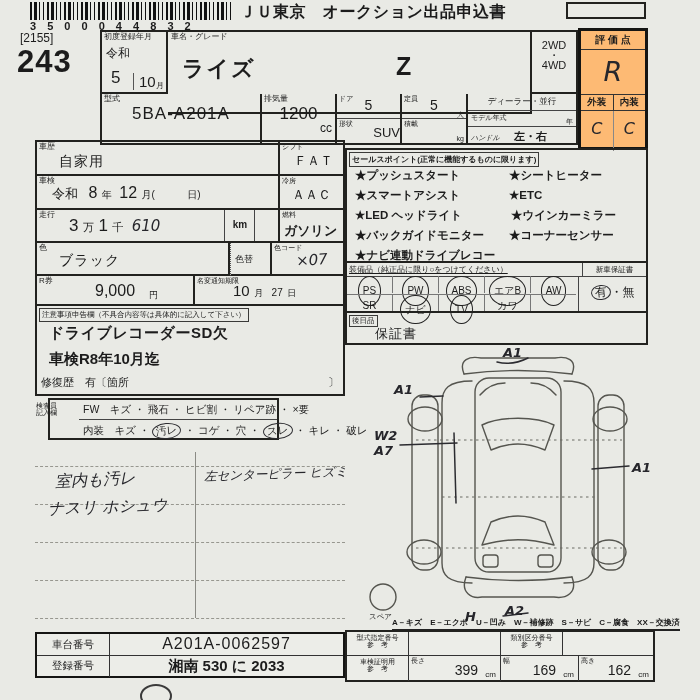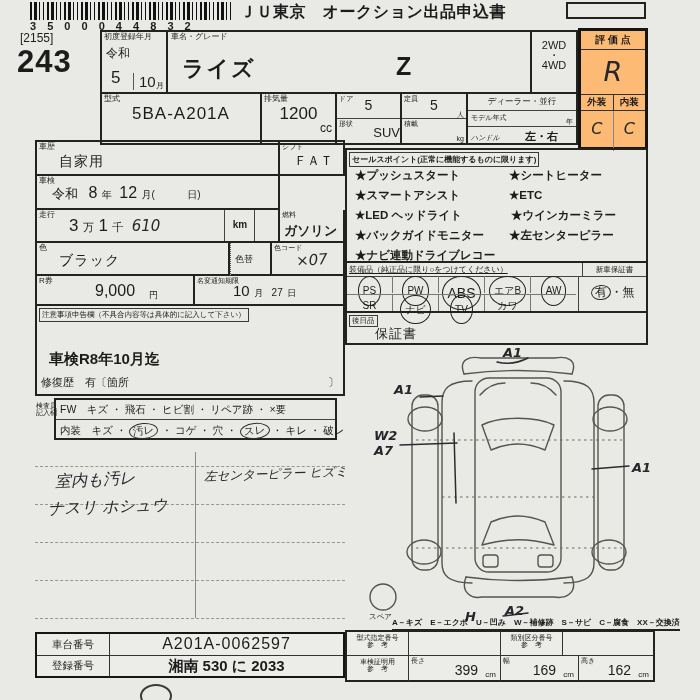--- a/index.html
+++ b/index.html
@@ -36,21 +36,21 @@
   <div class="abs" style="left:17px;top:44px;font-size:31px;font-weight:600;letter-spacing:1px;">243</div>
 
   <div class="abs bx" style="left:100px;top:30px;width:68px;height:64px;">
     <div class="lbl" style="padding:1px 2px;">初度登録年月</div>
     <div class="abs" style="left:4px;top:13px;font-size:12px;">令和</div>
     <div class="abs" style="left:9px;top:36px;font-size:17px;">5</div>
     <div class="abs" style="left:31px;top:41px;font-size:15px;border-left:1px solid #555;padding-left:5px;">10</div>
     <div class="abs lbl" style="left:54px;top:50px;">月</div>
   </div>
 
-  <div class="abs bx" style="left:168px;top:30px;width:364px;height:64px;border-left:none;">
+  <div class="abs bx" style="left:168px;top:30px;width:364px;height:84px;border-left:none;">
     <div class="lbl" style="padding:1px 3px;">車名・グレード</div>
     <div class="abs pr" style="left:14px;top:22px;font-size:22px;letter-spacing:2px;">ライズ</div>
     <div class="abs pr" style="left:228px;top:20px;font-size:25px;">Z</div>
   </div>
 
   <div class="abs bx" style="left:532px;top:30px;width:46px;height:64px;border-left:none;text-align:center;font-size:11px;">
     <div style="margin-top:7px;">2WD</div>
     <div style="line-height:8px;">・</div>
     <div>4WD</div>
   </div>
@@ -101,21 +101,21 @@
   </div>
 
   <div class="abs bx" style="left:468px;top:94px;width:110px;height:51px;border-top:none;border-left:none;font-size:8.5px;">
     <div style="border-bottom:1px solid #444;padding:2px 3px;height:12px;text-align:center;">ディーラー・並行</div>
     <div style="border-bottom:1px solid #444;padding:1px 3px;height:13px;position:relative;">
       <span class="lbl7">モデル年式</span>
       <span class="lbl7" style="position:absolute;right:3px;bottom:1px;">年</span>
     </div>
     <div style="padding:2px 3px;position:relative;">
       <span class="lbl7" style="font-style:italic;">ハンドル</span>
-      <span style="font-size:11px;font-weight:bold;margin-left:23px;">左・右</span>
+      <span style="font-size:11px;font-weight:bold;margin-left:12px;">左・右</span>
     </div>
   </div>
 
   <div class="abs bx" style="left:35px;top:140px;width:245px;height:36px;">
     <span class="lbl" style="position:absolute;left:2px;top:1px;">車歴</span>
     <span style="position:absolute;left:22px;top:11px;font-size:14px;letter-spacing:1px;">自家用</span>
   </div>
   <div class="abs bx" style="left:280px;top:140px;width:65px;height:36px;border-left:none;">
     <span class="lbl7" style="position:absolute;left:2px;top:1px;">シフト</span>
     <span style="position:absolute;left:14px;top:10px;font-size:13px;">ＦＡＴ</span>
@@ -124,20 +124,24 @@
   <div class="abs bx" style="left:35px;top:176px;width:245px;height:34px;border-top:none;">
     <span class="lbl" style="position:absolute;left:2px;top:1px;">車検</span>
     <span style="position:absolute;left:15px;top:8px;white-space:nowrap;">
       <span style="font-size:13px;">令和</span>
       <span style="font-size:16px;margin-left:6px;">8</span>
       <span style="font-size:10px;">年</span>
       <span style="font-size:16px;margin-left:3px;">12</span>
       <span style="font-size:10px;">月(</span>
       <span style="font-size:10px;margin-left:28px;">日)</span>
     </span>
+  </div>
+  <div class="abs bx" style="left:280px;top:176px;width:65px;height:34px;border-top:none;border-left:none;">
+    <span class="lbl7" style="position:absolute;left:2px;top:1px;">冷房</span>
+    <span style="position:absolute;left:12px;top:10px;font-size:13px;">ＡＡＣ</span>
   </div>
 
   <div class="abs bx" style="left:35px;top:210px;width:245px;height:33px;border-top:none;">
     <span class="lbl" style="position:absolute;left:2px;top:1px;">走行</span>
     <span style="position:absolute;left:32px;top:6px;white-space:nowrap;">
       <span style="font-size:17px;">3</span>
       <span style="font-size:11px;">万</span>
       <span style="font-size:17px;">1</span>
       <span style="font-size:11px;">千</span>
       <span class="hw" style="font-size:15px;margin-left:4px;">610</span>
@@ -174,30 +178,31 @@
     <span style="position:absolute;left:38px;top:6px;white-space:nowrap;">
       <span style="font-size:15px;">10</span>
       <span style="font-size:9px;">月</span>
       <span style="font-size:10px;margin-left:4px;">27</span>
       <span style="font-size:9px;">日</span>
     </span>
   </div>
 
   <div class="abs bx" style="left:35px;top:306px;width:310px;height:90px;border-top:none;">
     <span class="thin" style="position:absolute;left:2px;top:2px;font-size:7.5px;padding:1px 2px;">注意事項申告欄（不具合内容等は具体的に記入して下さい）</span>
+    <div style="position:absolute;left:12px;top:18px;font-size:15px;font-weight:bold;letter-spacing:0.5px;">ドライブレコーダーSD欠</div>
     <div style="position:absolute;left:12px;top:44px;font-size:15px;font-weight:bold;">車検R8年10月迄</div>
     <div style="position:absolute;left:4px;top:69px;font-size:11px;">修復歴　有〔箇所</div>
     <div style="position:absolute;right:4px;top:69px;font-size:11px;">〕</div>
   </div>
 
   <div class="abs lbl7" style="left:36px;top:402px;">
     <div>検査員</div>
     <div>記入欄</div>
   </div>
-  <div class="abs bx" style="left:54px;top:398px;width:283px;height:42px;">
+  <div class="abs bx" style="left:48px;top:398px;width:231px;height:42px;padding-left:29px;">
     <div style="border-bottom:1px solid #444;font-size:10.5px;padding:3px 4px;height:13px;white-space:nowrap;">FW　キズ ・ 飛石 ・ ヒビ割 ・ リペア跡 ・ ×要</div>
     <div style="font-size:10.5px;padding:3px 4px;white-space:nowrap;">
       <span>内装　キズ ・</span>
       <span class="hwOval">汚レ</span>
       <span>・ コゲ ・ 穴 ・</span>
       <span class="hwOval">スレ</span>
       <span>・ キレ ・ 破レ</span>
     </div>
   </div>
 
@@ -214,32 +219,32 @@
   <div class="abs bx" style="left:345px;top:148px;width:303px;height:115px;">
     <span class="thin" style="position:absolute;left:2px;top:2px;font-size:8px;padding:1px 2px;font-weight:bold;">セールスポイント(正常に機能するものに限ります)</span>
     <div class="star" style="position:absolute;left:8px;top:20px;">★プッシュスタート</div>
     <div class="star" style="position:absolute;left:8px;top:40px;">★スマートアシスト</div>
     <div class="star" style="position:absolute;left:8px;top:60px;">★LED ヘッドライト</div>
     <div class="star" style="position:absolute;left:8px;top:80px;">★バックガイドモニター</div>
     <div class="star" style="position:absolute;left:8px;top:100px;">★ナビ連動ドライブレコー</div>
     <div class="star" style="position:absolute;left:162px;top:20px;">★シートヒーター</div>
     <div class="star" style="position:absolute;left:162px;top:40px;">★ETC</div>
     <div class="star" style="position:absolute;left:164px;top:60px;">★ウインカーミラー</div>
-    <div class="star" style="position:absolute;left:162px;top:80px;">★左センターピラー</div>
+    <div class="star" style="position:absolute;left:162px;top:80px;">★コーナーセンサー</div>
   </div>
 
   <div class="abs bx" style="left:345px;top:263px;width:303px;height:50px;border-top:none;">
     <div style="display:flex;height:13px;border-bottom:1px solid #444;">
       <div style="width:231px;font-size:8px;padding:1px 2px;text-decoration:underline;">装備品（純正品に限り○をつけてください）</div>
       <div style="flex:1;font-size:7.5px;text-align:center;border-left:1px solid #444;padding-top:2px;">新車保証書</div>
     </div>
     <div style="position:absolute;left:0;top:13px;width:231px;height:35px;display:flex;flex-wrap:wrap;">
       <div class="cell" style="width:46px;height:17px;text-align:center;border-right:1px solid #777;"><span class="oval" style="font-size:10px;">PS</span></div>
       <div class="cell" style="width:46px;height:17px;text-align:center;border-right:1px solid #777;"><span class="oval" style="font-size:10px;">PW</span></div>
-      <div class="cell" style="width:46px;height:17px;text-align:center;border-right:1px solid #777;"><span class="oval" style="font-size:14px;">ABS</span></div>
+      <div class="cell" style="width:46px;height:17px;text-align:center;border-right:1px solid #777;"><span class="oval" style="font-size:10px;">ABS</span></div>
       <div class="cell" style="width:46px;height:17px;text-align:center;border-right:1px solid #777;"><span class="oval" style="font-size:10px;">エアB</span></div>
       <div class="cell" style="width:45px;height:17px;text-align:center;"><span class="oval" style="font-size:10px;">AW</span></div>
       <div class="cell" style="width:46px;height:17px;text-align:center;border-right:1px solid #777;border-top:1px solid #777;"><span style="font-size:10px;">SR</span></div>
       <div class="cell" style="width:46px;height:17px;text-align:center;border-right:1px solid #777;border-top:1px solid #777;"><span class="oval" style="font-size:10px;">ナビ</span></div>
       <div class="cell" style="width:46px;height:17px;text-align:center;border-right:1px solid #777;border-top:1px solid #777;"><span class="oval" style="font-size:10px;">TV</span></div>
       <div class="cell" style="width:46px;height:17px;text-align:center;border-right:1px solid #777;border-top:1px solid #777;"><span style="font-size:10px;">カワ</span></div>
       <div class="cell" style="width:45px;height:17px;border-top:1px solid #777;"></div>
     </div>
     <div style="position:absolute;left:231px;top:13px;right:0;bottom:0;border-left:1px solid #444;text-align:center;font-size:12px;line-height:33px;">
       <span class="hwOval" style="line-height:1.1;">有</span><span>・</span><span>無</span>

